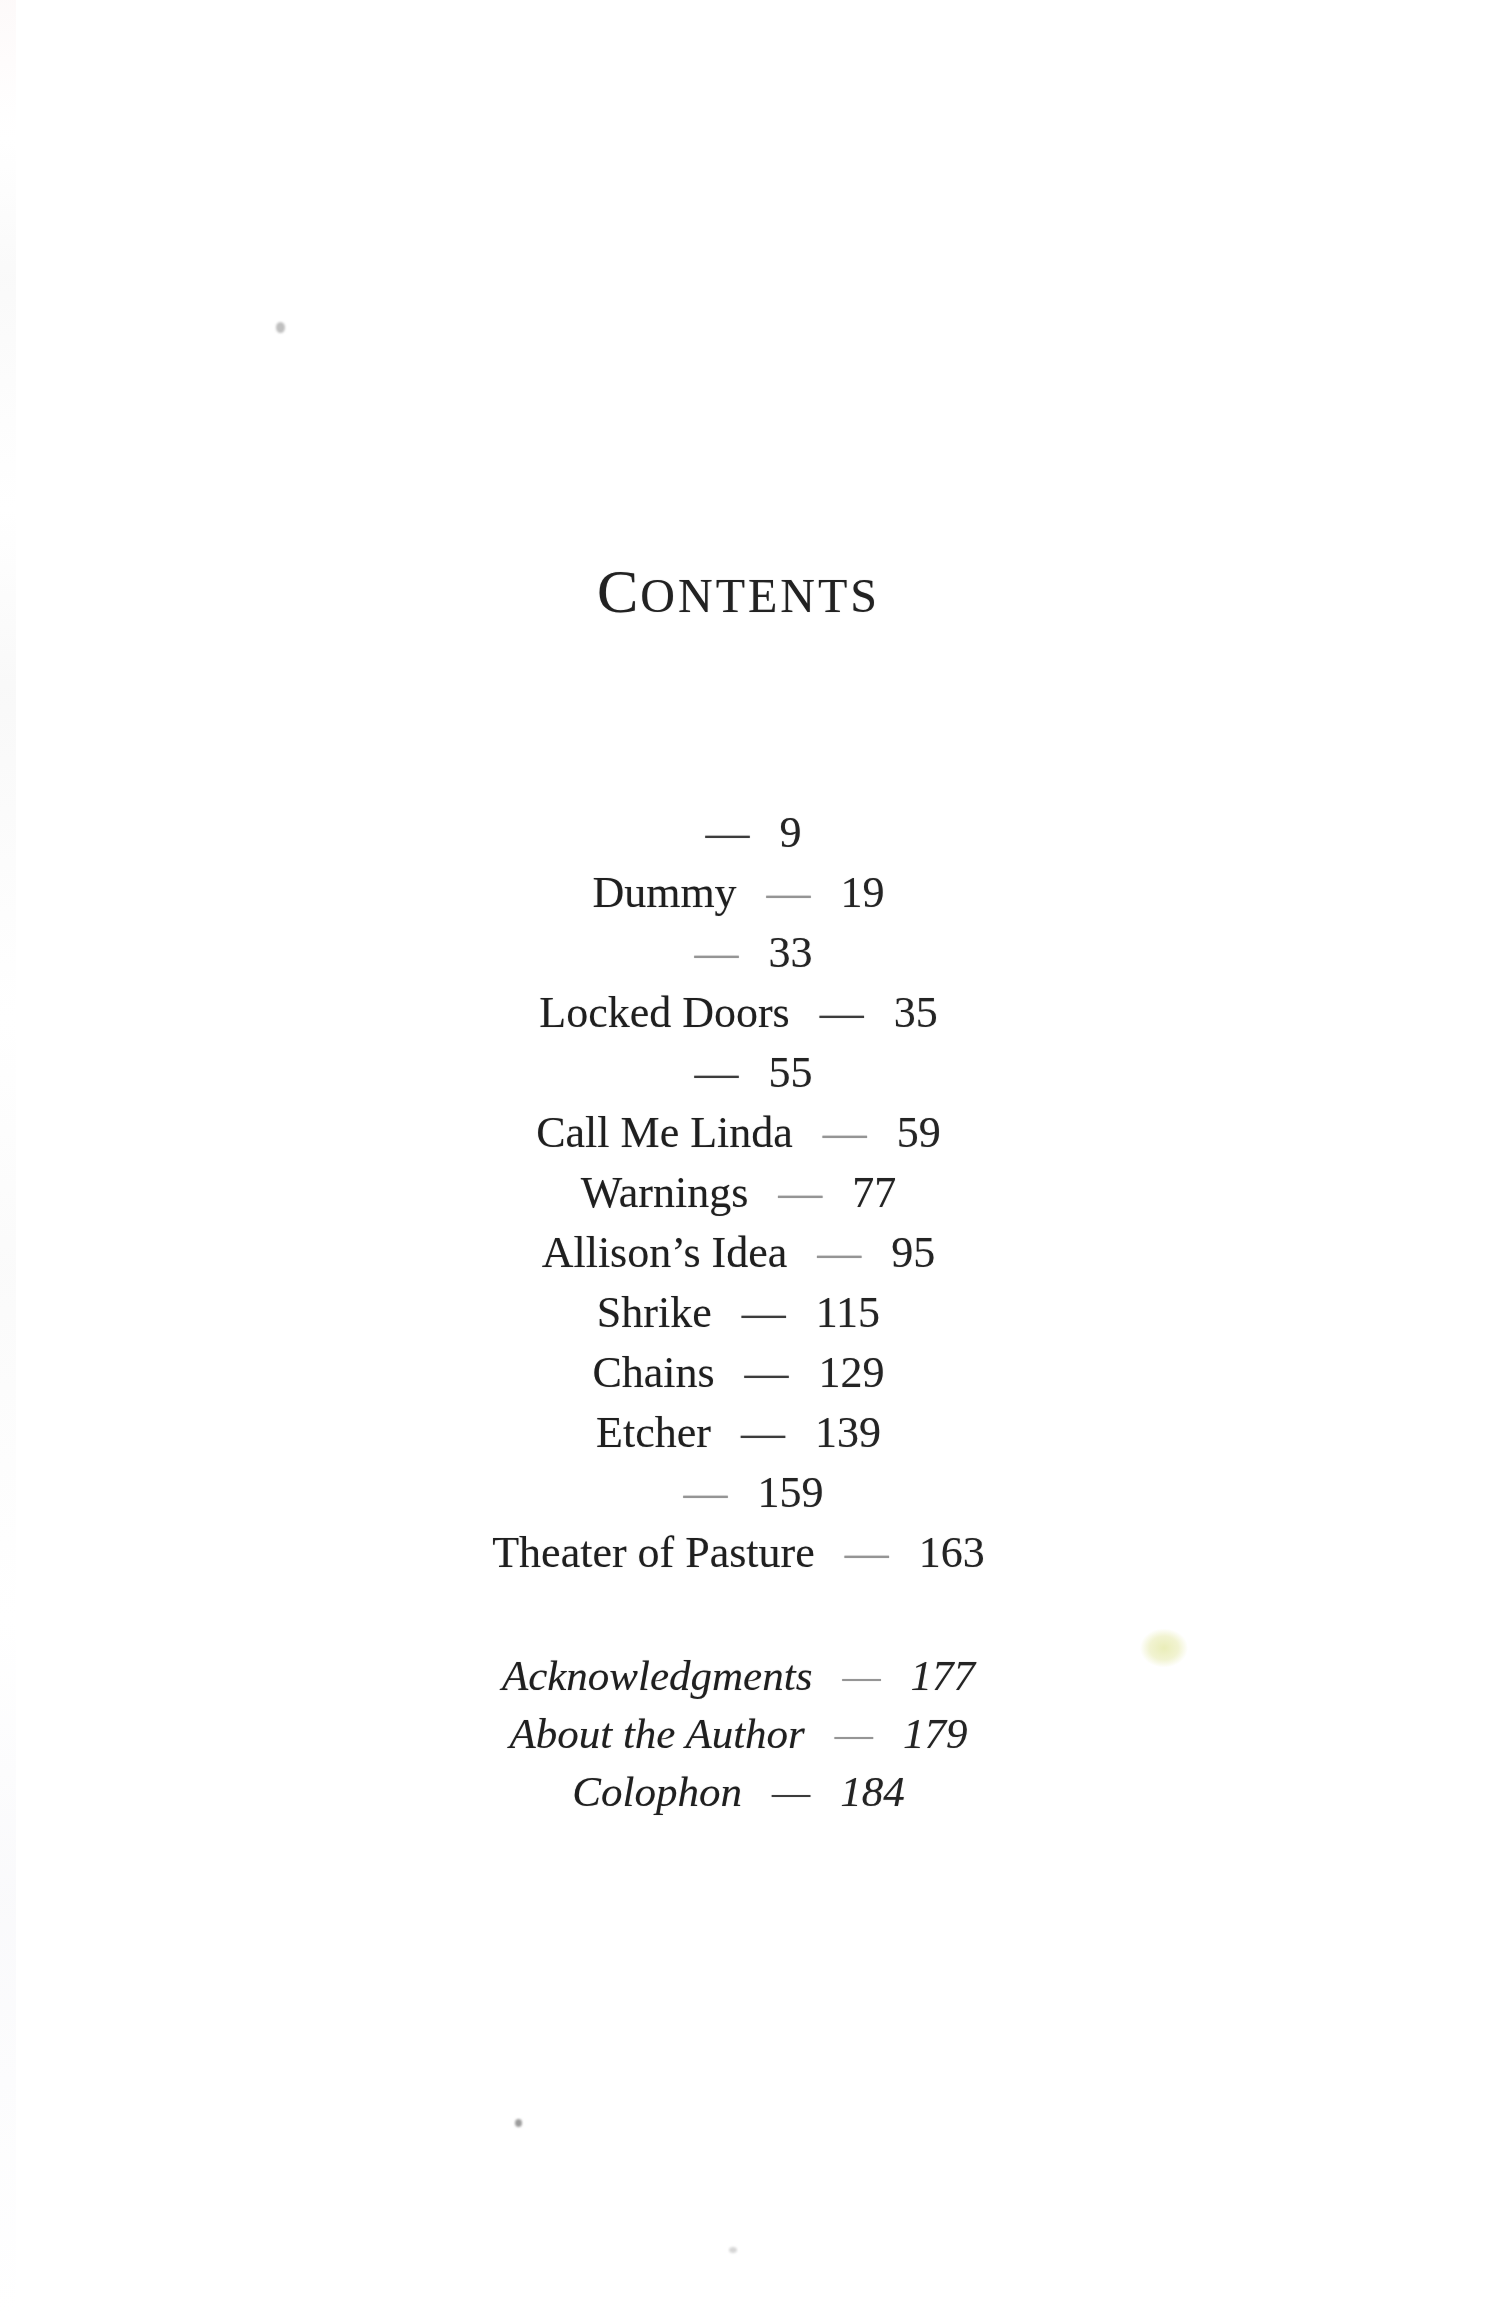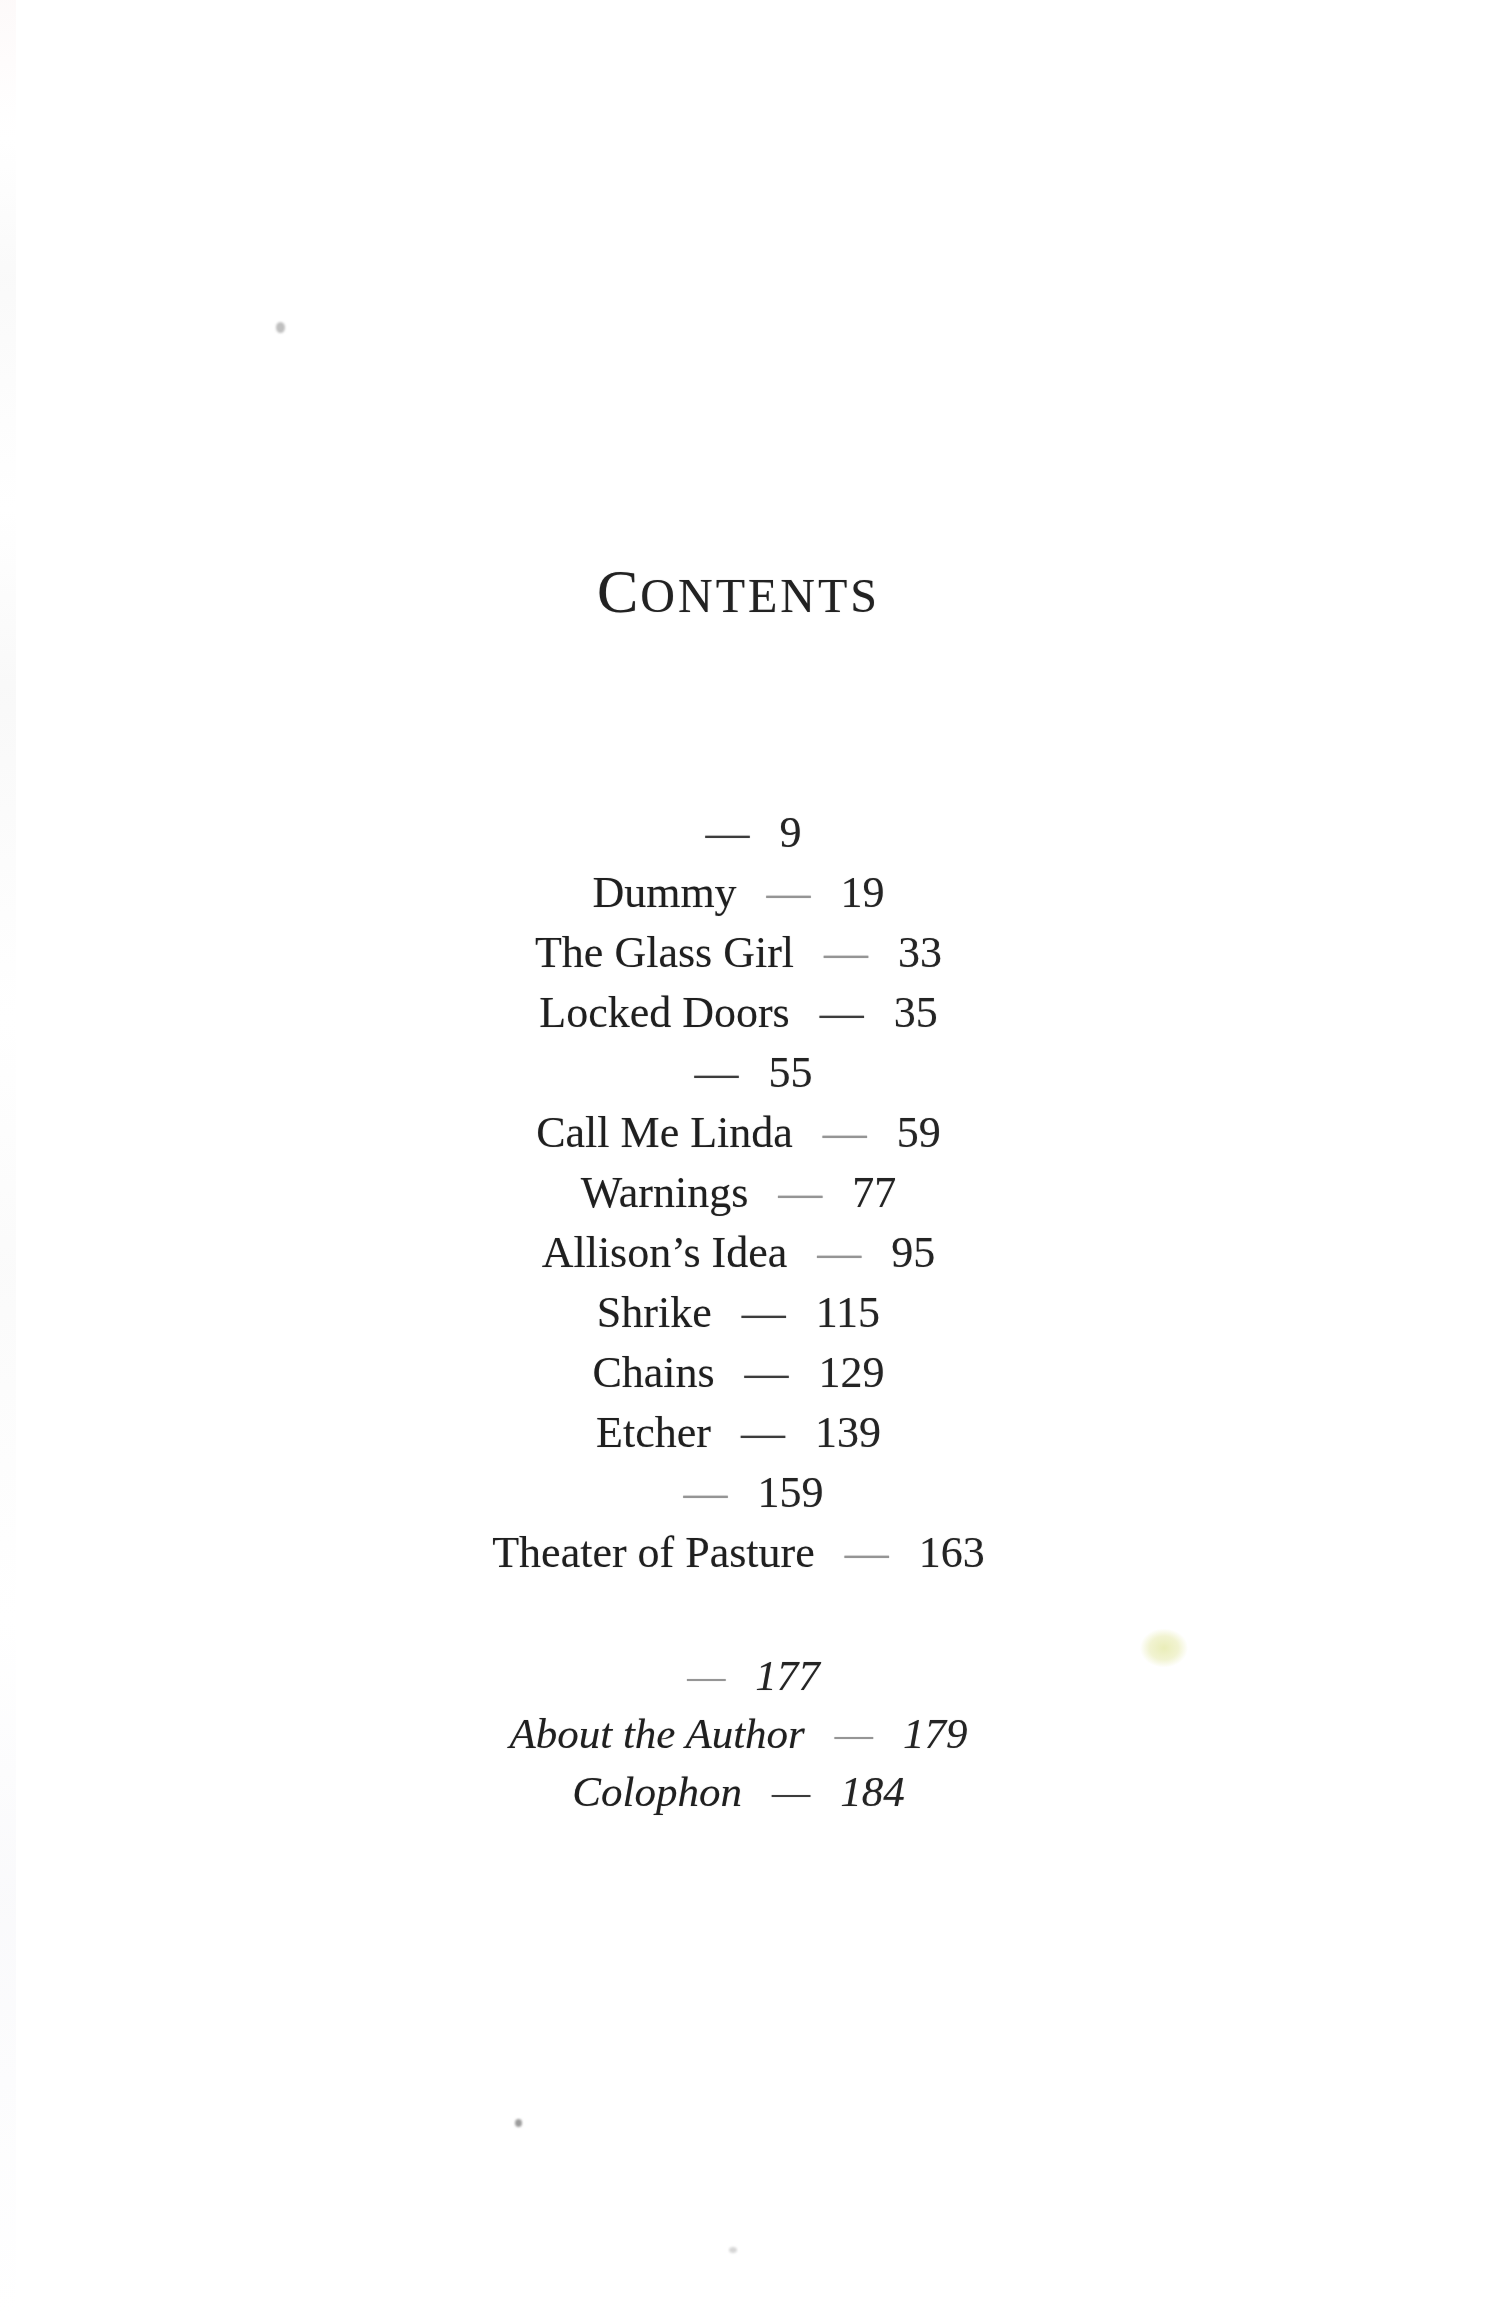--- a/index.html
+++ b/index.html
@@ -100,21 +100,20 @@
       <div class="row">
         <span class="dash">—</span>
         <span class="pagenum">9</span>
       </div>
       <div class="row light-dash">
         <span class="title">Dummy</span>
         <span class="dash">—</span>
         <span class="pagenum">19</span>
       </div>
       <div class="row light-dash">
-        <span class="title">The Glass Girl</span>
         <span class="dash">—</span>
         <span class="pagenum">33</span>
       </div>
       <div class="row">
         <span class="title">Locked Doors</span>
         <span class="dash">—</span>
         <span class="pagenum">35</span>
       </div>
       <div class="row">
         <span class="dash">—</span>
@@ -156,20 +155,21 @@
       </div>
       <div class="row light-dash">
         <span class="title">Theater of Pasture</span>
         <span class="dash">—</span>
         <span class="pagenum">163</span>
       </div>
     </div>
 
     <div class="toc-back">
       <div class="row light-dash">
+        <span class="title">Acknowledgments</span>
         <span class="dash">—</span>
         <span class="pagenum">177</span>
       </div>
       <div class="row light-dash">
         <span class="title">About the Author</span>
         <span class="dash">—</span>
         <span class="pagenum">179</span>
       </div>
       <div class="row">
         <span class="title">Colophon</span>

